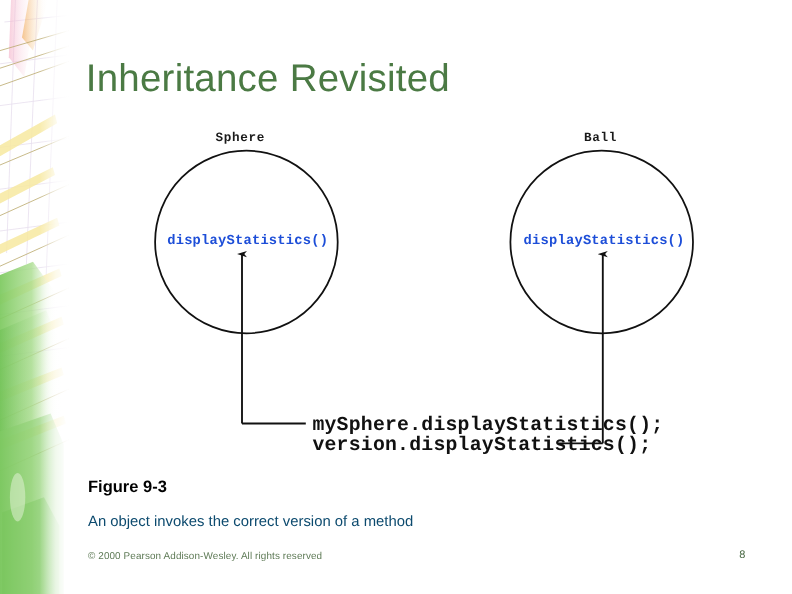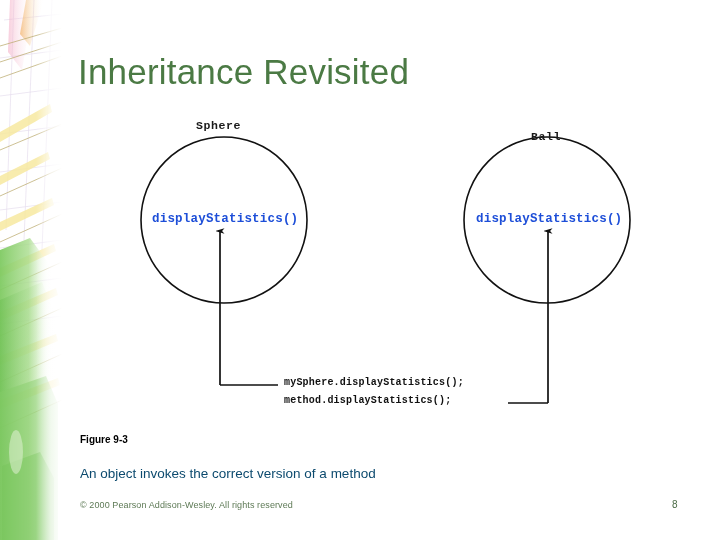--- a/index.html
+++ b/index.html
@@ -67,33 +67,33 @@
     font-family: "Liberation Mono", monospace;
     font-size: 12.5px;
     font-weight: bold;
     color: #1d4ed8;
     letter-spacing: 0.2px;
     white-space: nowrap;
   }
   .code-line {
     position: absolute;
     font-family: "Liberation Mono", monospace;
-    font-size: 10px;
+    font-size: 18px;
     font-weight: bold;
     color: #111111;
     letter-spacing: 0.2px;
     white-space: nowrap;
   }
 
   
   #fig-num {
     position: absolute;
     left: 80px;
     top: 434px;
-    font-size: 10px;
+    font-size: 15px;
     font-weight: bold;
     color: #000000;
     text-align: center;
   }
   #fig-caption {
     position: absolute;
     left: 80px;
     top: 466px;
     font-size: 13.5px;
     font-weight: 400;
@@ -219,28 +219,28 @@
       <path d="M548,403 L508,403" fill="none" stroke="#111111" stroke-width="1.6"></path>
     </svg>
 
     
     <div class="circ-label" style="left:196px; top:119px;">Sphere</div>
 
     
     <div class="method-label" style="left:152px; top:212px;">displayStatistics()</div>
 
     
-    <div class="circ-label" style="left:531px; top:130px;">Ball</div>
+    <div class="circ-label" style="left:531px; top:119px;">Ball</div>
 
     
     <div class="method-label" style="left:476px; top:212px;">displayStatistics()</div>
 
     
     <div class="code-line" style="left:284px; top:377px;">mySphere.displayStatistics();</div>
-    <div class="code-line" style="left:284px; top:395px;">method.displayStatistics();</div>
+    <div class="code-line" style="left:284px; top:395px;">version.displayStatistics();</div>
   </div>
 
   <div id="fig-num">Figure 9-3</div>
   <div id="fig-caption">An object invokes the correct version of a method</div>
 
   <div id="copyright">© 2000 Pearson Addison-Wesley. All rights reserved</div>
   <div id="pagenum">8</div>
 
 </div>
 

